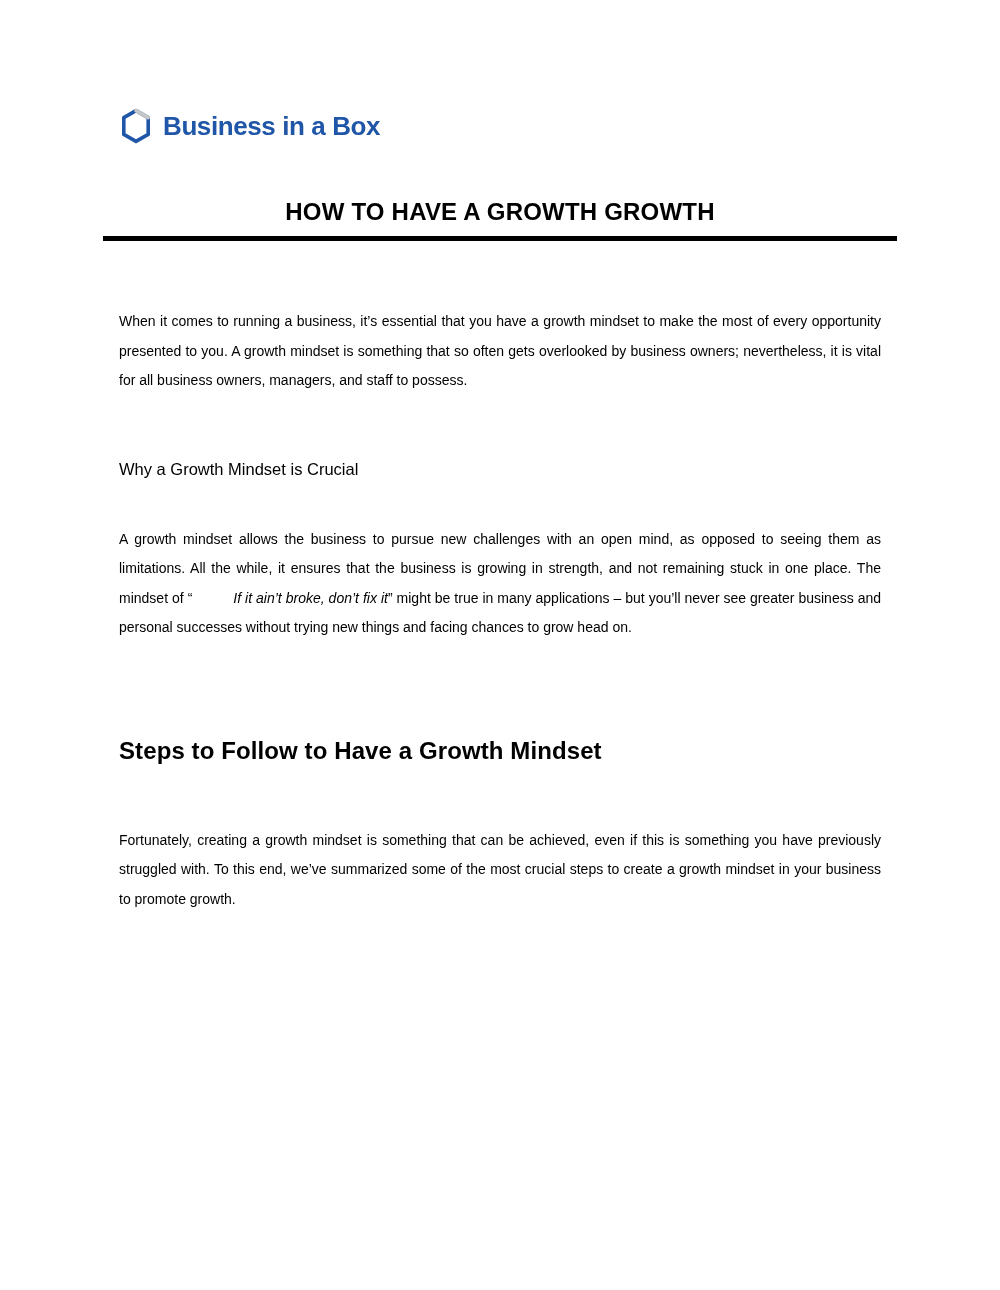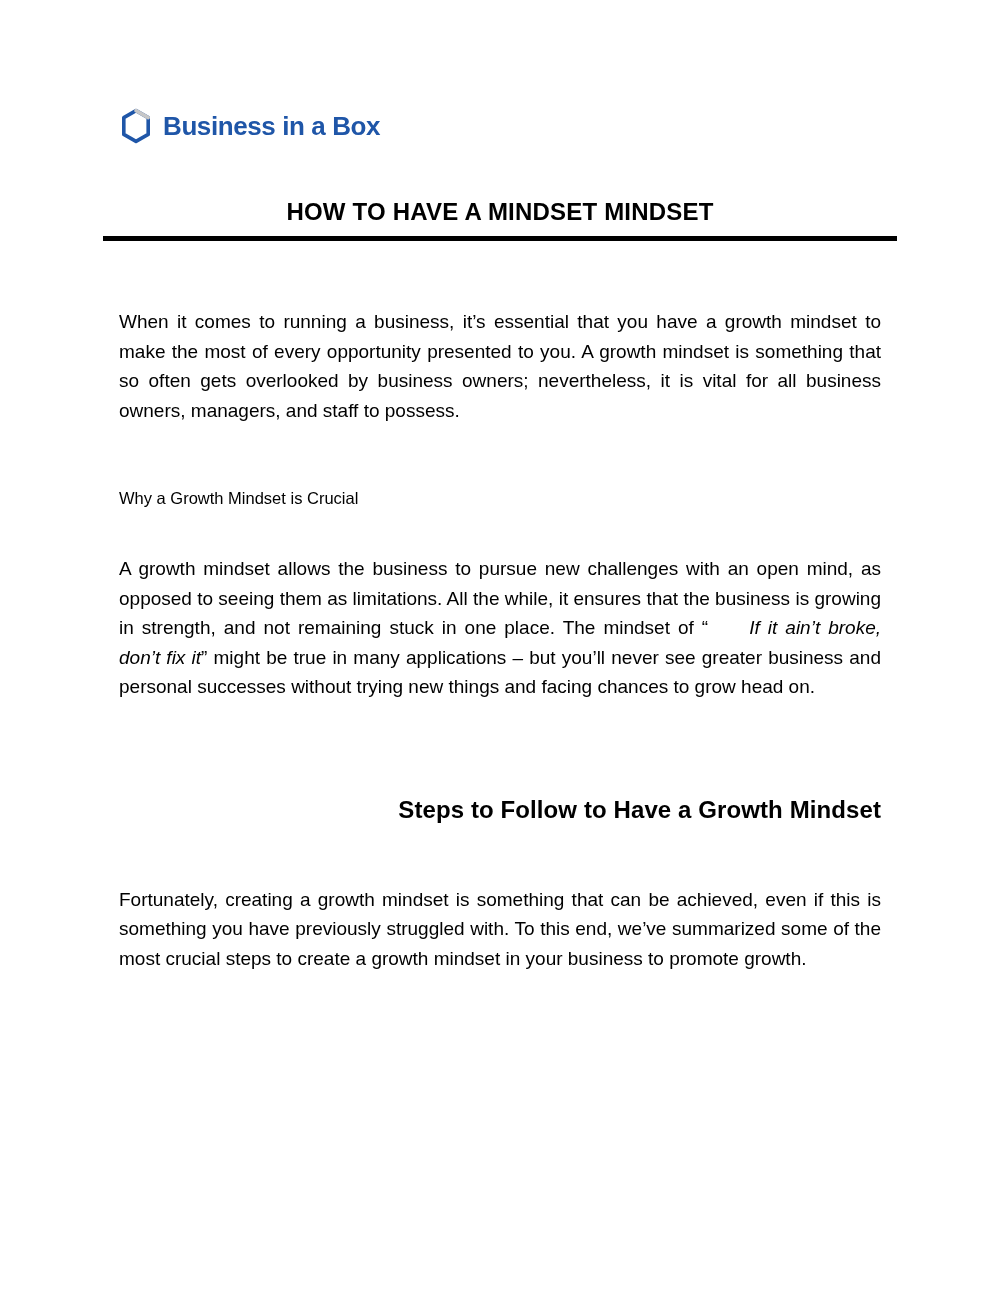--- a/index.html
+++ b/index.html
@@ -76,21 +76,21 @@
   
   .content {
     position: absolute;
     left: 119px;
     top: 307px;
     width: 762px;
   }
 
   p.body-text {
     margin: 0 0 18px 0;
-    font-size: 19px;
+    font-size: 14px;
     line-height: 29.5px;
     text-align: justify;
     text-justify: inter-word;
     color: #000000;
   }
   p.body-text:last-child {
     margin-bottom: 8px;
   }
 
   .block-gap-lg {
@@ -111,21 +111,20 @@
     color: #000000;
   }
 
   h2.section-heading {
     margin: 0;
     font-size: 24px;
     font-weight: bold;
     line-height: 1.3;
     letter-spacing: 0.1px;
     color: #000000;
-    text-align: right;
   }
 
   em.quoted {
     font-style: italic;
     margin-left: 41px;
   }
 
   
   .page-number {
     position: absolute;
@@ -145,21 +144,21 @@
   <div class="logo">
     <span class="logo-mark">
       <svg viewBox="0 0 34 36" width="34" height="36" aria-hidden="true">
         <path d="M17 2.6 L29.2 9.6 L29.2 26.4 L17 33.4 L4.8 26.4 L4.8 9.6 Z" fill="none" stroke="#1F56A8" stroke-width="3.6" stroke-linejoin="round"></path>
         <path d="M17 2.6 L29.2 9.6" fill="none" stroke="#C7C7C7" stroke-width="3.6" stroke-linecap="round"></path>
       </svg>
     </span>
     <span class="logo-text">Business in a Box</span>
   </div>
 
-  <h1 class="doc-title">HOW TO HAVE A MINDSET MINDSET</h1>
+  <h1 class="doc-title">HOW TO HAVE A GROWTH GROWTH</h1>
   <div class="title-rule"></div>
 
   <div class="content">
 
     <p class="body-text">When it comes to running a business, it’s essential that you have a growth mindset to make the most of every opportunity presented to you. A growth mindset is something that so often gets overlooked by business owners; nevertheless, it is vital for all business owners, managers, and staff to possess.</p>
 
     <div class="block-gap-lg"></div>
 
     <h3 class="sub-heading">Why a Growth Mindset is Crucial</h3>
 

